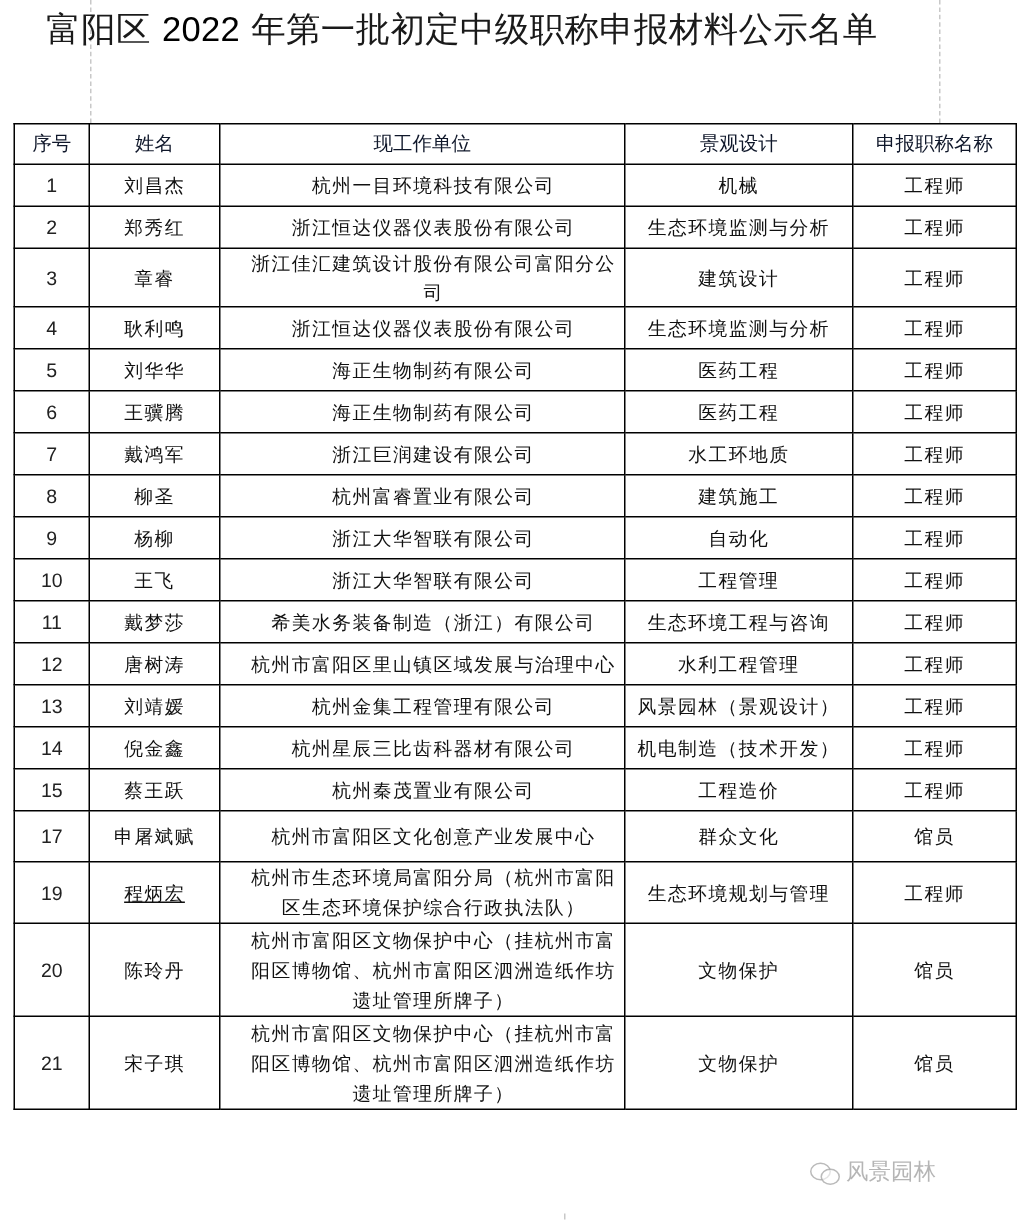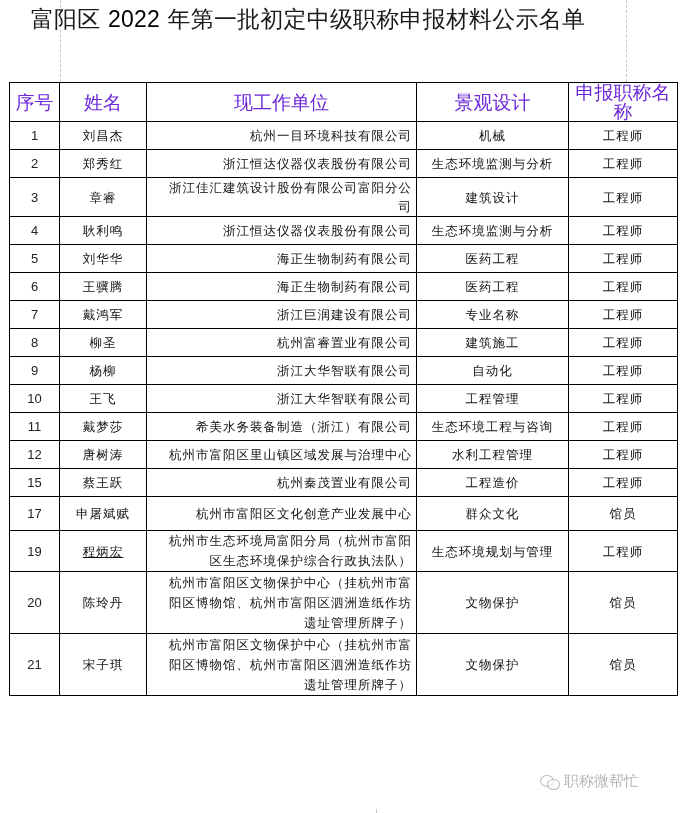--- a/index.html
+++ b/index.html
@@ -10,23 +10,23 @@
     .guide-right { left: 626px; height: 82px; }
     .guide-bottom { position: absolute; left: 376px; top: 809px; height: 4px; width: 0; border-left: 1px solid #c8c8c8; }
     .title { position: absolute; left: 0; top: 2px; width: 616px; text-align: center;
              font-size: 23px; line-height: 34px; color: #1a1a1a; letter-spacing: 0.2px; }
     .title .yr { font-family: "Liberation Sans", sans-serif; color: #000; }
     table { position: absolute; left: 9px; top: 82px; border-collapse: collapse;
             table-layout: fixed; width: 668px; }
     td, th { border: 1.5px solid #000; font-size: 12.5px; font-weight: normal;
              padding: 0 4px; height: 27px; line-height: 19px; text-align: center;
              color: #111; overflow: hidden; }
-    th { font-size: 19px; height: 26px; color: #6d28d9; }
+    th { font-size: 13px; height: 26px; color: #0f172a; }
     td.no { font-family: "Liberation Sans", sans-serif; font-size: 13px; color: #222; }
-    td.unit { text-align: right; letter-spacing: 1px; padding-left: 19px; }
+    td.unit { text-align: center; letter-spacing: 1px; padding-left: 19px; }
     td.unit.multi { line-height: 20px; }
     td.name, td.major, td.title-col { letter-spacing: 1px; }
     .watermark { position: absolute; left: 540px; top: 772px; font-size: 15px; color: rgba(120,120,120,0.55);
                  display: flex; align-items: center; gap: 4px; }
     .wm-icon { width: 20px; height: 16px; position: relative; }
     .wm-icon .b1 { position: absolute; left: 0; top: 1px; width: 12px; height: 10px; border: 1.5px solid rgba(140,140,140,0.6); border-radius: 50%; }
     .wm-icon .b2 { position: absolute; left: 7px; top: 5px; width: 11px; height: 9px; border: 1.5px solid rgba(140,140,140,0.6); border-radius: 50%; background: rgba(255,255,255,0.6); }
   </style>
 </head>
 <body>
@@ -94,21 +94,21 @@
         <td class="no">6</td>
         <td class="name">王骥腾</td>
         <td class="unit">海正生物制药有限公司</td>
         <td class="major">医药工程</td>
         <td class="title-col">工程师</td>
       </tr>
       <tr>
         <td class="no">7</td>
         <td class="name">戴鸿军</td>
         <td class="unit">浙江巨润建设有限公司</td>
-        <td class="major">专业名称</td>
+        <td class="major">水工环地质</td>
         <td class="title-col">工程师</td>
       </tr>
       <tr>
         <td class="no">8</td>
         <td class="name">柳圣</td>
         <td class="unit">杭州富睿置业有限公司</td>
         <td class="major">建筑施工</td>
         <td class="title-col">工程师</td>
       </tr>
       <tr>
@@ -130,20 +130,34 @@
         <td class="name">戴梦莎</td>
         <td class="unit">希美水务装备制造（浙江）有限公司</td>
         <td class="major">生态环境工程与咨询</td>
         <td class="title-col">工程师</td>
       </tr>
       <tr>
         <td class="no">12</td>
         <td class="name">唐树涛</td>
         <td class="unit">杭州市富阳区里山镇区域发展与治理中心</td>
         <td class="major">水利工程管理</td>
+        <td class="title-col">工程师</td>
+      </tr>
+      <tr>
+        <td class="no">13</td>
+        <td class="name">刘靖媛</td>
+        <td class="unit">杭州金集工程管理有限公司</td>
+        <td class="major">风景园林（景观设计）</td>
+        <td class="title-col">工程师</td>
+      </tr>
+      <tr>
+        <td class="no">14</td>
+        <td class="name">倪金鑫</td>
+        <td class="unit">杭州星辰三比齿科器材有限公司</td>
+        <td class="major">机电制造（技术开发）</td>
         <td class="title-col">工程师</td>
       </tr>
       <tr>
         <td class="no">15</td>
         <td class="name">蔡王跃</td>
         <td class="unit">杭州秦茂置业有限公司</td>
         <td class="major">工程造价</td>
         <td class="title-col">工程师</td>
       </tr>
       <tr>
@@ -175,14 +189,14 @@
         <td class="title-col" style="height: 61px;">馆员</td>
       </tr>
     </tbody>
 </table>
 
 <div class="watermark">
   <span class="wm-icon">
       <span class="b1"></span>
       <span class="b2"></span>
     </span>
-  <span>职称微帮忙</span>
+  <span>风景园林</span>
 </div>
 
 </body></html>

